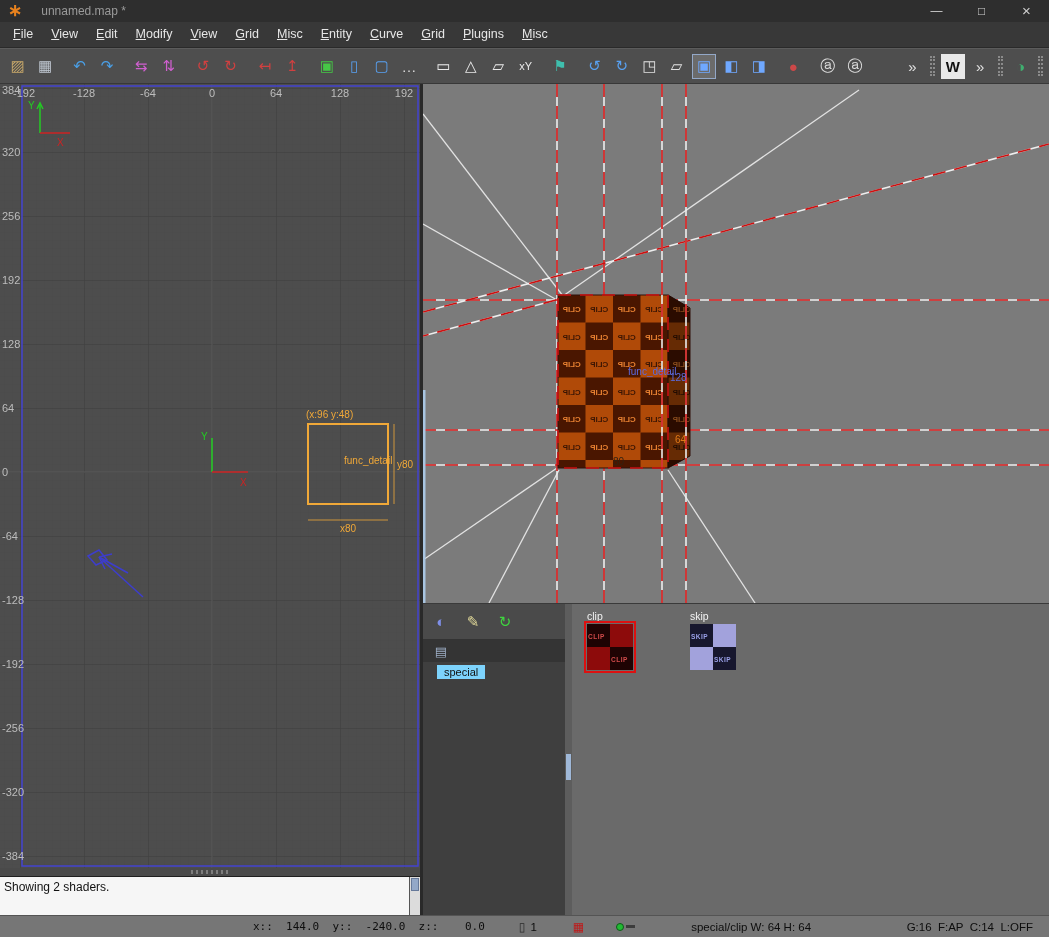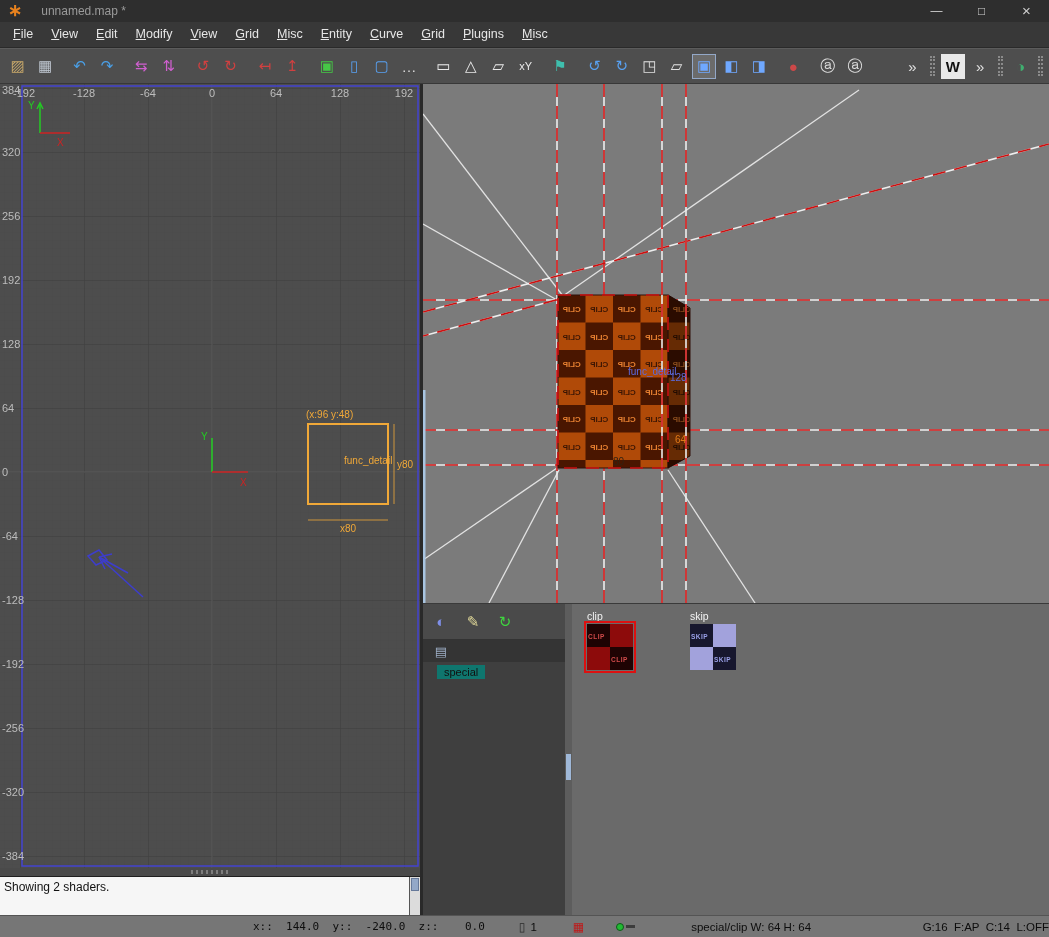--- a/index.html
+++ b/index.html
@@ -41,21 +41,21 @@
 
   .view3d-wrap { position:absolute; top:0; left:0; right:0; height:519px; background:#7b7b7b; }
 
   
   .texture-area { position:absolute; top:519px; left:0; right:0; bottom:0; border-top:1px solid #3a3a3a; display:flex; }
   .tex-left { width:142px; background:#3f3f3f; position:relative; }
   .tex-toolbar { height:36px; background:#4a4a4a; border-bottom:1px solid #333; display:flex; align-items:center; padding-left:6px; gap:8px; }
   .tex-tb-btn { width:24px; height:24px; display:flex; align-items:center; justify-content:center; font-size:15px; }
   .tag-strip { height:22px; background:#343434; display:flex; align-items:center; padding-left:6px; }
   .tag-strip .tex-tb-btn { font-size:13px; }
-  .tag-item { margin:2px 0 0 14px; display:inline-block; background:#0f766e; color:#111; font-size:11px; padding:1px 7px; }
+  .tag-item { margin:2px 0 0 14px; display:inline-block; background:#7dd3fc; color:#111; font-size:11px; padding:1px 7px; }
   .tex-right { flex:1; background:#6a6a6a; position:relative; padding:6px 0 0 22px; display:flex; align-items:flex-start; }
   .tex-vscroll { position:absolute; left:0; top:0; width:7px; height:100%; background:#5d5d5d; }
   .tex-vthumb { position:absolute; left:1px; top:150px; width:5px; height:26px; background:#9fb8d8; }
   .tex-item { width:50px; }
   .tex-item + .tex-item { margin-left:53px; }
   .tex-label { color:#f2f2f2; font-size:10.5px; margin-bottom:2px; }
   .tex-tile { width:46px; height:46px; position:relative; display:grid; grid-template-columns:1fr 1fr; grid-template-rows:1fr 1fr; }
   .tex-tile.selected { outline:2px solid #dd1111; outline-offset:1px; }
   .q { position:relative; overflow:hidden; }
   .q span { position:absolute; left:1px; top:50%; transform:translateY(-50%); font-size:6.5px; font-weight:bold; letter-spacing:0.5px; }
@@ -67,21 +67,21 @@
   
   .statusbar { position:absolute; left:0; right:0; bottom:0; height:22px; background:#767676; border-top:1px solid #545454; display:flex; align-items:center; color:#0d0d0d; font-size:11.5px; }
   .sb-coords { margin-left:253px; font-family:"DejaVu Sans Mono", monospace; font-size:11px; white-space:pre; }
   .sb-brush { margin-left:34px; display:flex; align-items:center; gap:5px; }
   .sb-brush .pg { color:#2a2a2a; font-size:12px; }
   .sb-clip-icon { margin-left:36px; color:#c01818; font-size:12px; }
   .sb-toggle { margin-left:32px; display:flex; align-items:center; gap:2px; }
   .green-dot { width:8px; height:8px; border-radius:50%; background:#22bb33; border:1px solid #0d5a18; }
   .toggle-tail { width:9px; height:3px; background:#3c3c3c; }
   .sb-texinfo { margin-left:56px; white-space:pre; }
-  .sb-grid { margin-left:auto; margin-right:0; white-space:pre; }
+  .sb-grid { margin-left:auto; margin-right:16px; white-space:pre; }
 
   svg text { font-family:"Liberation Sans", sans-serif; }
 </style>
 </head>
 <body>
 
 <div class="titlebar">
   <span class="app-logo">∗</span>
   <span class="win-title">unnamed.map *</span>
   <div class="win-controls">

